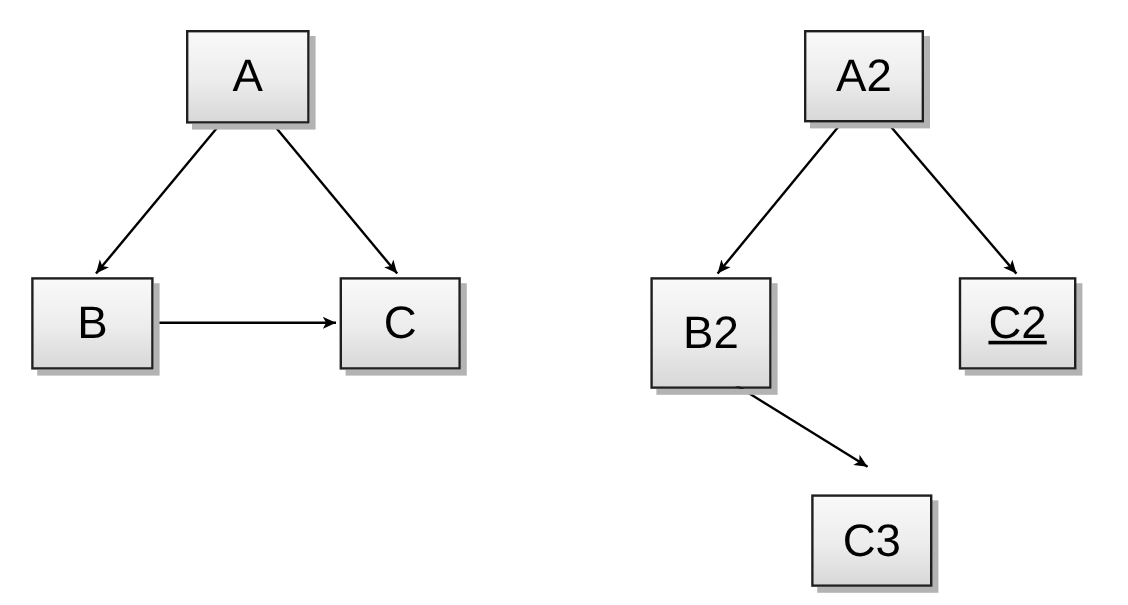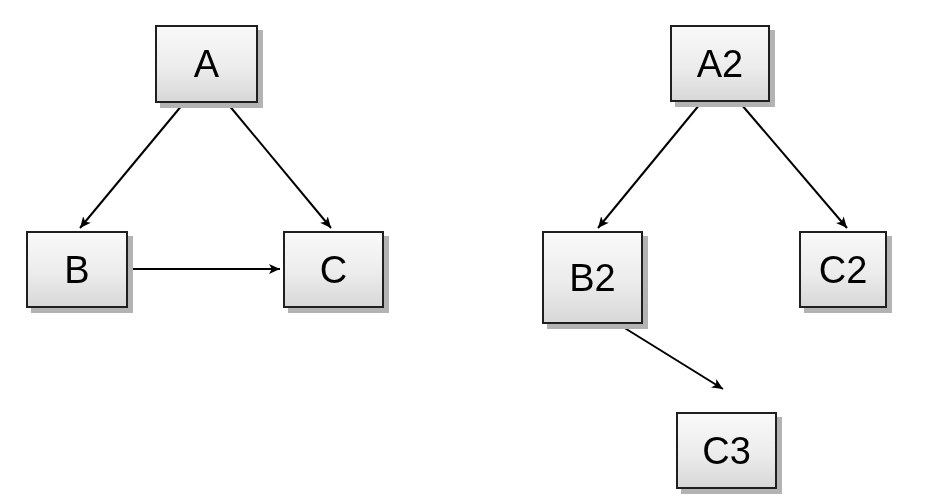--- a/index.html
+++ b/index.html
@@ -68,20 +68,20 @@
       </div>
       <div class="node" style="left: 283px; top: 231px; width: 101px; height: 77px;">
         <span class="node-label">C</span>
       </div>
       <div class="node" style="left: 670px; top: 25px; width: 100px; height: 77px;">
         <span class="node-label">A2</span>
       </div>
       <div class="node" style="left: 542px; top: 231px; width: 101px; height: 93px;">
         <span class="node-label">B2</span>
       </div>
-      <div class="node" style="left: 799px; top: 231px; width: 88px; height: 77px;">
+      <div class="node" style="left: 799px; top: 231px; width: 98px; height: 77px; text-decoration: underline;">
         <span class="node-label">C2</span>
       </div>
       <div class="node" style="left: 676px; top: 412px; width: 101px; height: 77px;">
         <span class="node-label">C3</span>
       </div>
     </div>
 </div>
 
 </body></html>

